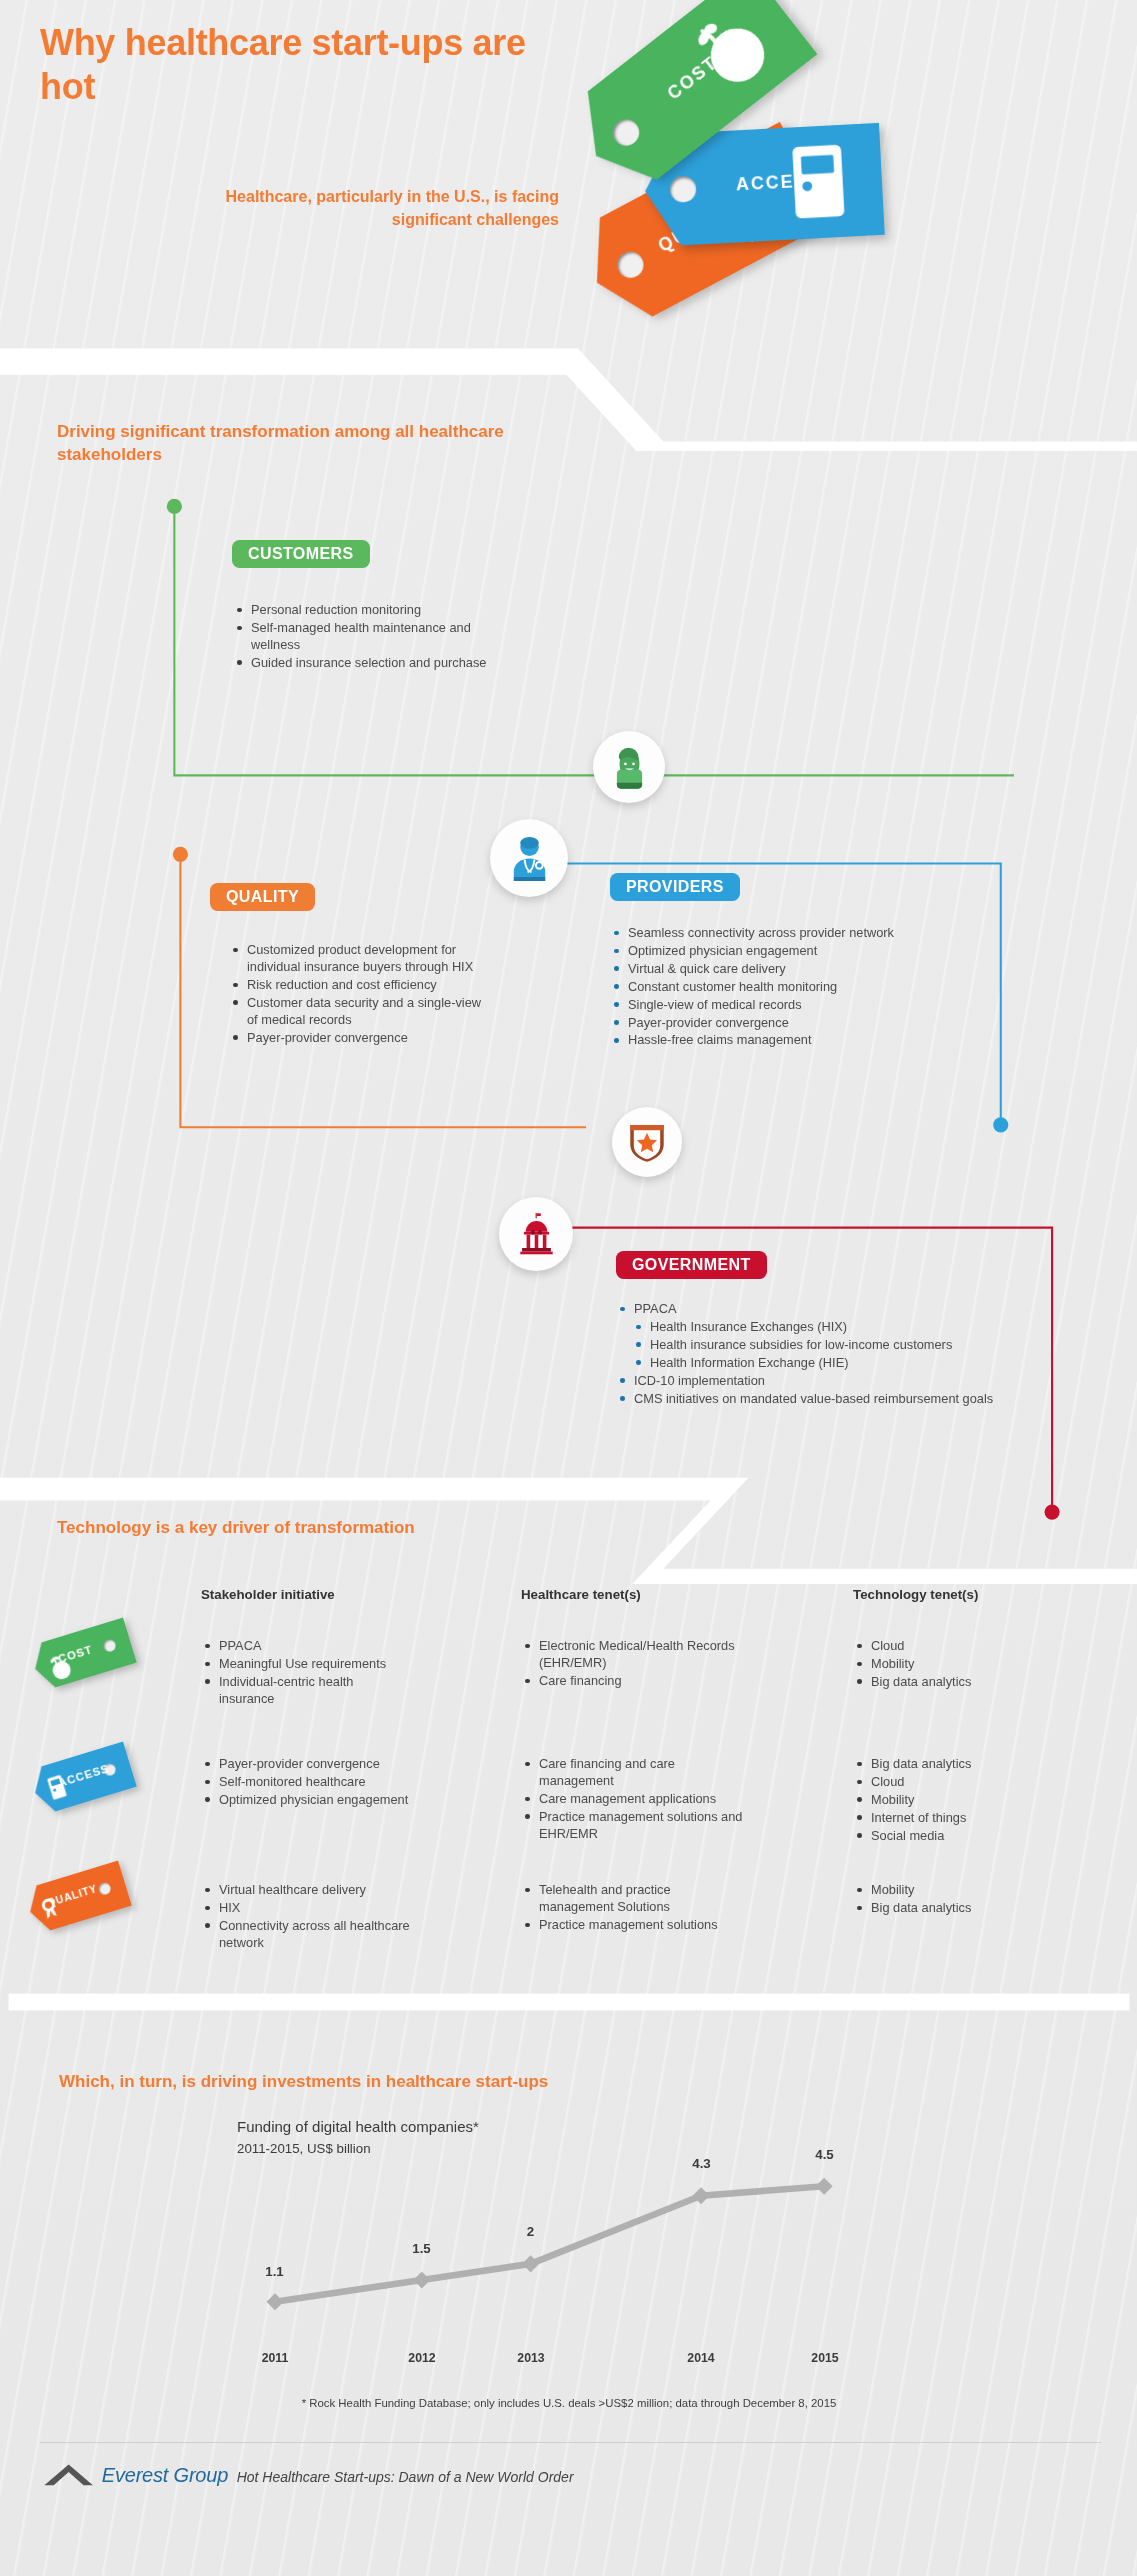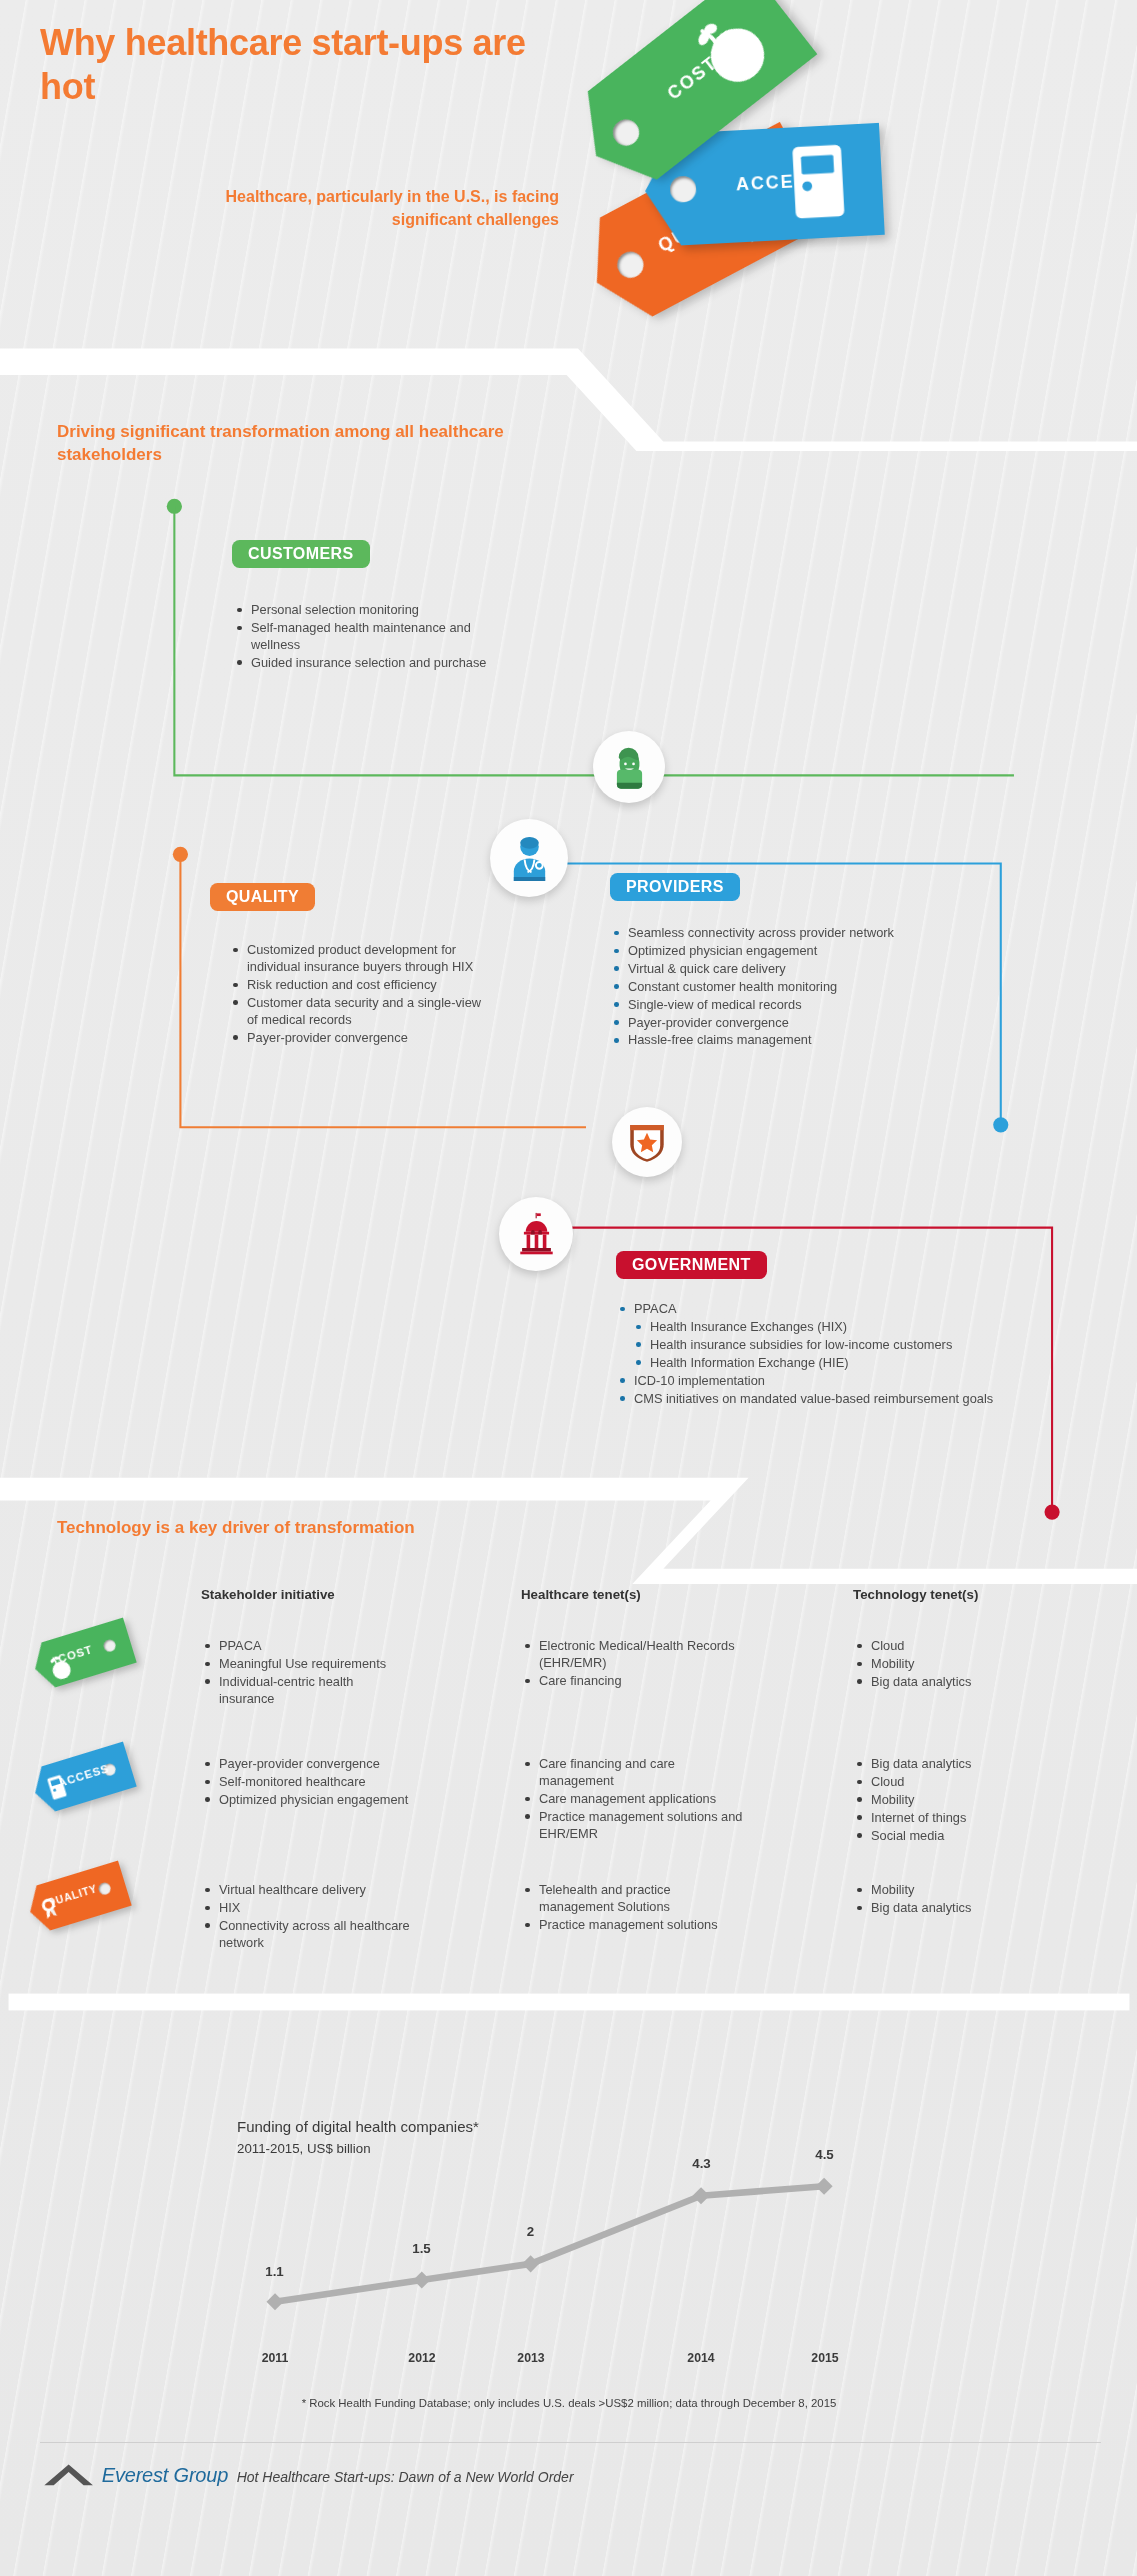--- a/index.html
+++ b/index.html
@@ -258,21 +258,21 @@
 
   <div class="sect-title" style="left:57px; top:421px; width:493px;">Driving significant transformation among all healthcare stakeholders</div>
 
   <svg class="conn" style="left:161px; top:493px;" width="872" height="398" viewBox="0 0 920 420">
     <circle cx="14" cy="14" r="8" fill="#5cb85c"></circle>
     <path d="M14 14 L14 298 L900 298" stroke="#5cb85c" stroke-width="2.2" fill="none"></path>
   </svg>
 
   <div class="pill pill-customers" style="left:232px; top:540px;">CUSTOMERS</div>
   <ul class="blist" style="position:absolute; left:235px; top:601px; width:284px;">
-    <li>Personal selection monitoring</li>
+    <li>Personal reduction monitoring</li>
     <li>Self-managed health maintenance and wellness</li>
     <li>Guided insurance selection and purchase</li>
   </ul>
 
   <div class="circ" style="left:593px; top:731px; width:72px; height:72px;">
     <svg width="45" height="45" viewBox="0 0 100 100">
       <path d="M28 38 a22 22 0 0 1 44 0 v8 a22 22 0 0 1 -44 0 Z" fill="#49a85c"></path>
       <path d="M30 34 q14 -14 28 -4 q6 4 12 4 v-6 a22 22 0 0 0 -44 0 Z" fill="#3e9450"></path>
       <circle cx="41" cy="42" r="3" fill="#fff"></circle>
         <circle cx="59" cy="42" r="3" fill="#fff"></circle>
@@ -453,20 +453,21 @@
     <li>Mobility</li>
     <li>Big data analytics</li>
   </ul>
 
   <div class="band" style="top:1988px; height:28px;">
     <svg width="1138" height="28" viewBox="0 0 1201 30">
       <rect x="0" y="6" width="1201" height="18" fill="#ffffff"></rect>
     </svg>
   </div>
 
+  <div class="sect-title" style="left:59px; top:2071px; width:663px;">Which, in turn, is driving investments in healthcare start-ups</div>
 
   <div class="chart">
     <div class="chart-title">Funding of digital health companies*</div>
     <div class="chart-sub">2011-2015, US$ billion</div>
 
     <svg width="1023" height="284" viewBox="0 0 1080 300">
       <polyline points="230,230 385,207 500,190 680,118 810,108" fill="none" stroke="#b0b0b0" stroke-width="7" stroke-linejoin="round" stroke-linecap="round"></polyline>
       <g fill="#b0b0b0">
         <path d="M230 221 l9 9 -9 9 -9 -9 Z"></path>
         <path d="M385 198 l9 9 -9 9 -9 -9 Z"></path>

